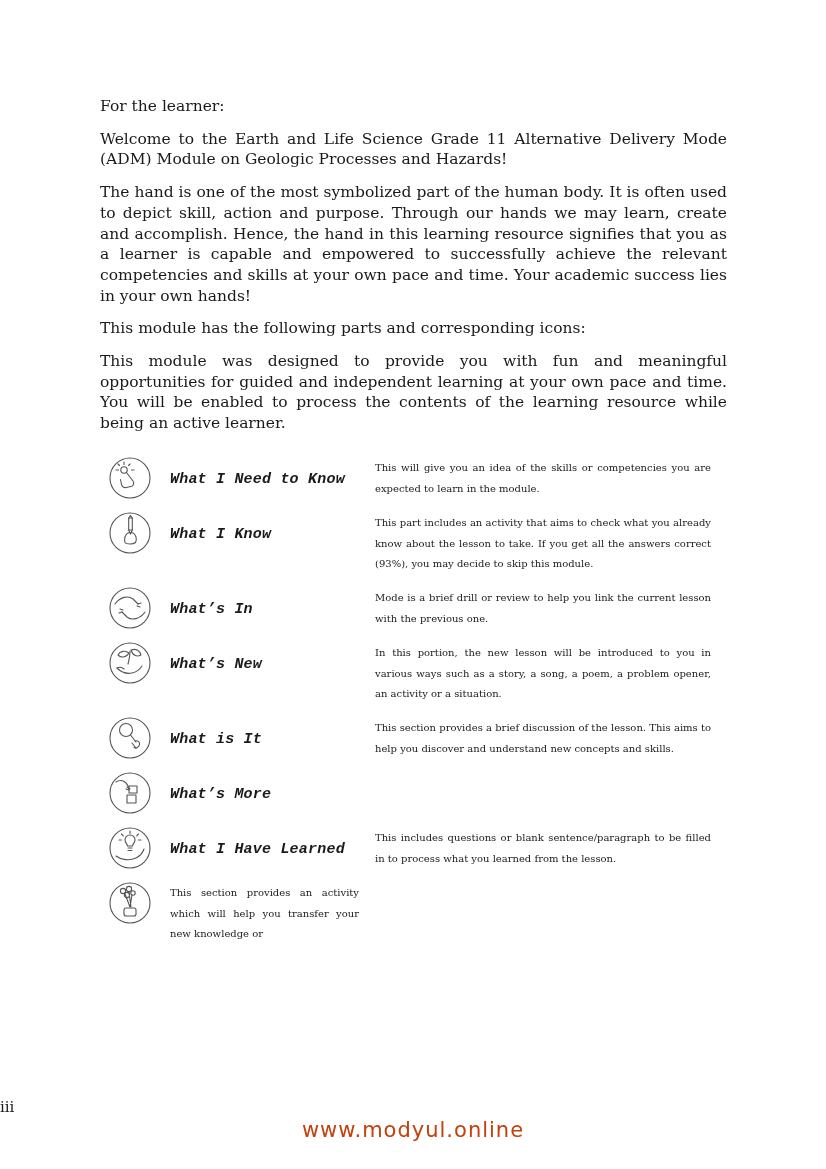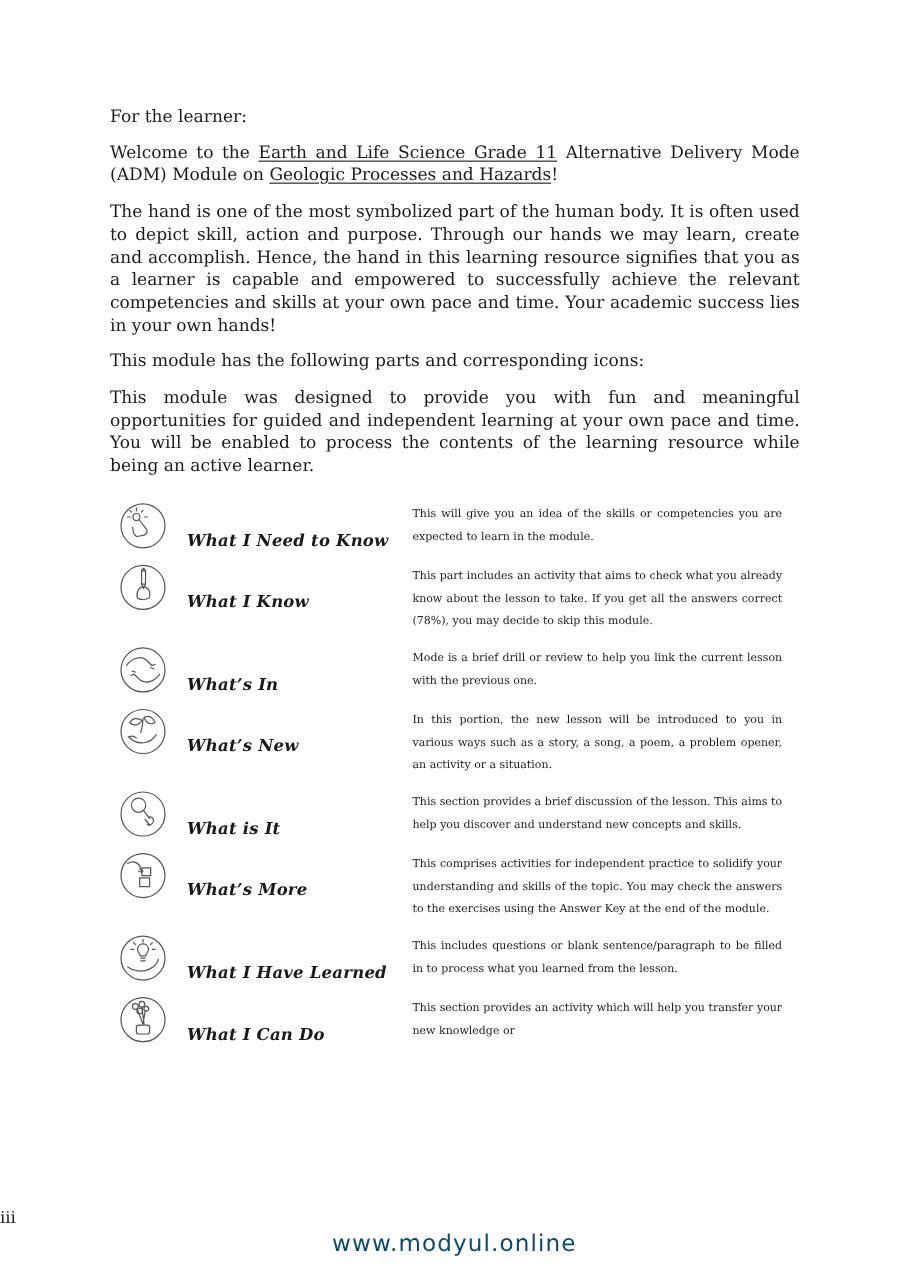--- a/index.html
+++ b/index.html
@@ -15,54 +15,55 @@
     position:absolute;left:100px;top:96px;width:627px;
   }
   .salutation{
     font-size:15.5px;line-height:20.7px;margin:0 0 12px 0;
   }
   p.body-par{
     font-size:15.5px;line-height:20.7px;
     text-align:justify;
     margin:0 0 12px 0;
   }
-  .u{ text-decoration:underline; text-underline-offset:2px; }
+  .u{ text-underline-offset:2px; }
   .parts{ margin-top:24px; }
   .part-row{
     display:grid;
     grid-template-columns:70px 205px 1fr;
     align-items:start;
     margin-bottom:13px;
   }
   .part-icon{
     display:block;width:44px;height:44px;margin-left:8px;margin-top:-2px;
     color:#555555;
   }
   .part-icon svg{width:44px;height:44px;display:block;}
   .part-icon svg *{fill:none;stroke:currentColor;stroke-width:1.1;stroke-linecap:round;stroke-linejoin:round;}
   .part-label{
     font-size:15px;font-weight:bold;font-style:italic;
-    line-height:19px;margin-top:24px;
+    line-height:19px;margin-top:12px;
     letter-spacing:.2px;
+    font-family:Liberation Mono, monospace;
   }
   .part-desc{
     font-size:10px;line-height:20.7px;
     text-align:justify;
     padding-right:16px;
   }
   .page-number{
     position:absolute;left:0;right:0;top:1098px;
     font-size:15px;color:#1a1a1a;
   }
   .watermark{
     position:absolute;left:0;right:0;top:1118px;
     text-align:center;
     font-family:"DejaVu Sans","Liberation Sans",sans-serif;
     font-size:21px;letter-spacing:1px;
-    color:#0c4a6e;
+    color:#c2410c;
   }
 </style>
 </head>
 <body>
 
 <div class="page">
   <div class="content">
 
     <p class="salutation">For the learner:</p>
 
@@ -93,21 +94,21 @@
         <span class="part-icon">
           <svg viewBox="0 0 44 44">
               <circle cx="22" cy="22" r="20"></circle>
               <path d="M20.7 7h3.6v12h-3.6z"></path>
               <path d="M20.7 19l1.8 4 1.8-4"></path>
               <path d="M20.7 7l1.8-2.5L24.3 7"></path>
               <path d="M17 26c1-3 3.5-4.5 5.5-4.5S27 23 28 26c.5 2 .5 4-.5 5.5-2 2-9 2-10.5 0-1-1.5-.5-3.5 0-5.5z"></path>
             </svg>
         </span>
         <div class="part-label">What I Know</div>
-        <div class="part-desc">This part includes an activity that aims to check what you already know about the lesson to take. If you get all the answers correct (78%), you may decide to skip this module.</div>
+        <div class="part-desc">This part includes an activity that aims to check what you already know about the lesson to take. If you get all the answers correct (93%), you may decide to skip this module.</div>
       </div>
 
       <div class="part-row">
         <span class="part-icon">
           <svg viewBox="0 0 44 44">
               <circle cx="22" cy="22" r="20"></circle>
               <path d="M7 18c5-7 13-9 18-5l5 5"></path>
               <path d="M30 18l3-1M29 20l3 1"></path>
               <path d="M37 26c-5 7-13 9-18 5l-5-5"></path>
               <path d="M14 26l-3 1M15 24l-3-1"></path>
@@ -150,21 +151,20 @@
         <span class="part-icon">
           <svg viewBox="0 0 44 44">
               <circle cx="22" cy="22" r="20"></circle>
               <rect x="19" y="24" width="9" height="8"></rect>
               <rect x="21" y="15" width="8" height="7"></rect>
               <path d="M8 11c5-3 10-1 12 4l1 3"></path>
               <path d="M19 16l3 2M18 18l3 1"></path>
             </svg>
         </span>
         <div class="part-label">What’s More</div>
-        <div class="part-desc">This comprises activities for independent practice to solidify your understanding and skills of the topic. You may check the answers to the exercises using the Answer Key at the end of the module.</div>
       </div>
 
       <div class="part-row">
         <span class="part-icon">
           <svg viewBox="0 0 44 44">
               <circle cx="22" cy="22" r="20"></circle>
               <path d="M17 14a5 5 0 1 1 10 0c0 3-2.5 4-2.5 6h-5c0-2-2.5-3-2.5-6z"></path>
               <path d="M20 22h4M20 24.5h4"></path>
               <path d="M22 5v2.5M13.5 8l1.8 1.8M30.5 8l-1.8 1.8M11 14h2.5M30.5 14H33"></path>
               <path d="M8 30c5 4 14 5 20 2s7-6 8-9"></path>
@@ -179,21 +179,20 @@
           <svg viewBox="0 0 44 44">
               <circle cx="22" cy="22" r="20"></circle>
               <circle cx="15" cy="10" r="2.6"></circle>
               <circle cx="21" cy="8" r="2.6"></circle>
               <circle cx="19" cy="14" r="2.6"></circle>
               <circle cx="25" cy="12" r="2.2"></circle>
               <path d="M17 13l5 13M21 11l2 15M24 14l-2 12"></path>
               <path d="M18 27h8c1 0 2 1 2 2v4c0 1-1 2-2 2h-8c-1 0-2-1-2-2v-4c0-1 1-2 2-2z"></path>
             </svg>
         </span>
-        <div class="part-label">What I Can Do</div>
         <div class="part-desc">This section provides an activity which will help you transfer your new knowledge or</div>
       </div>
 
     </div>
   </div>
 
   <div class="page-number">iii</div>
   <div class="watermark">www.modyul.online</div>
 </div>
 

